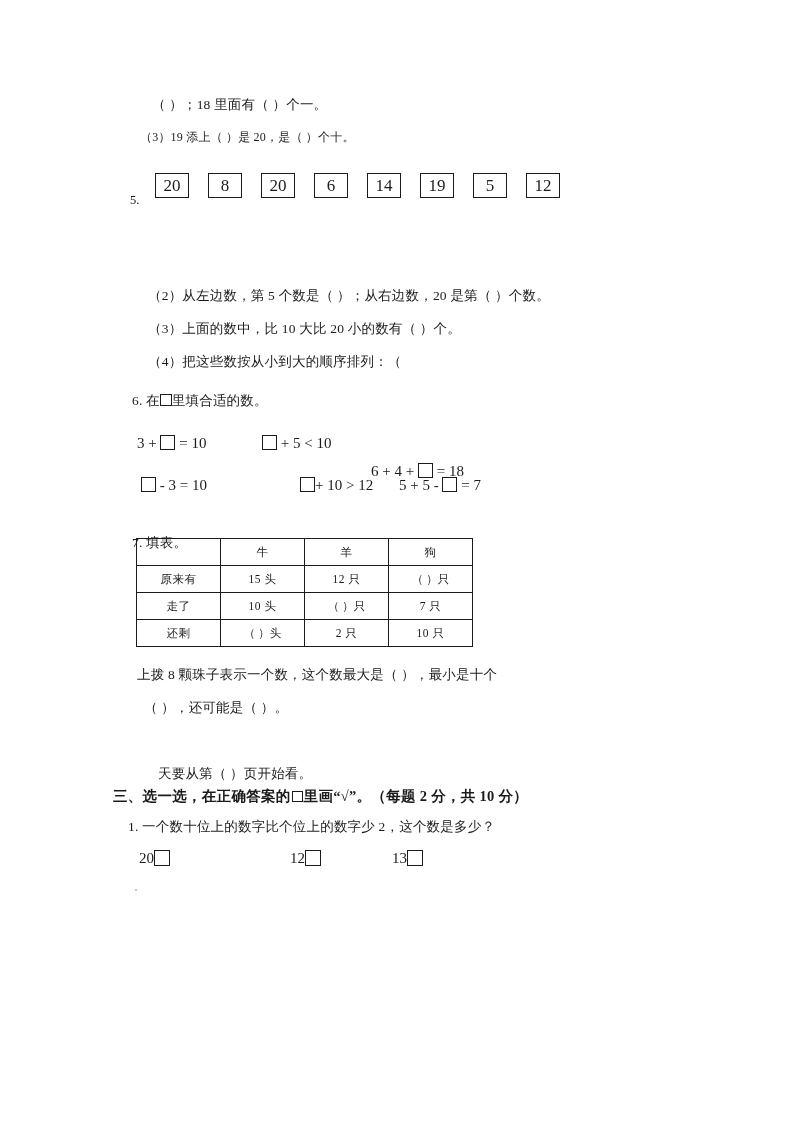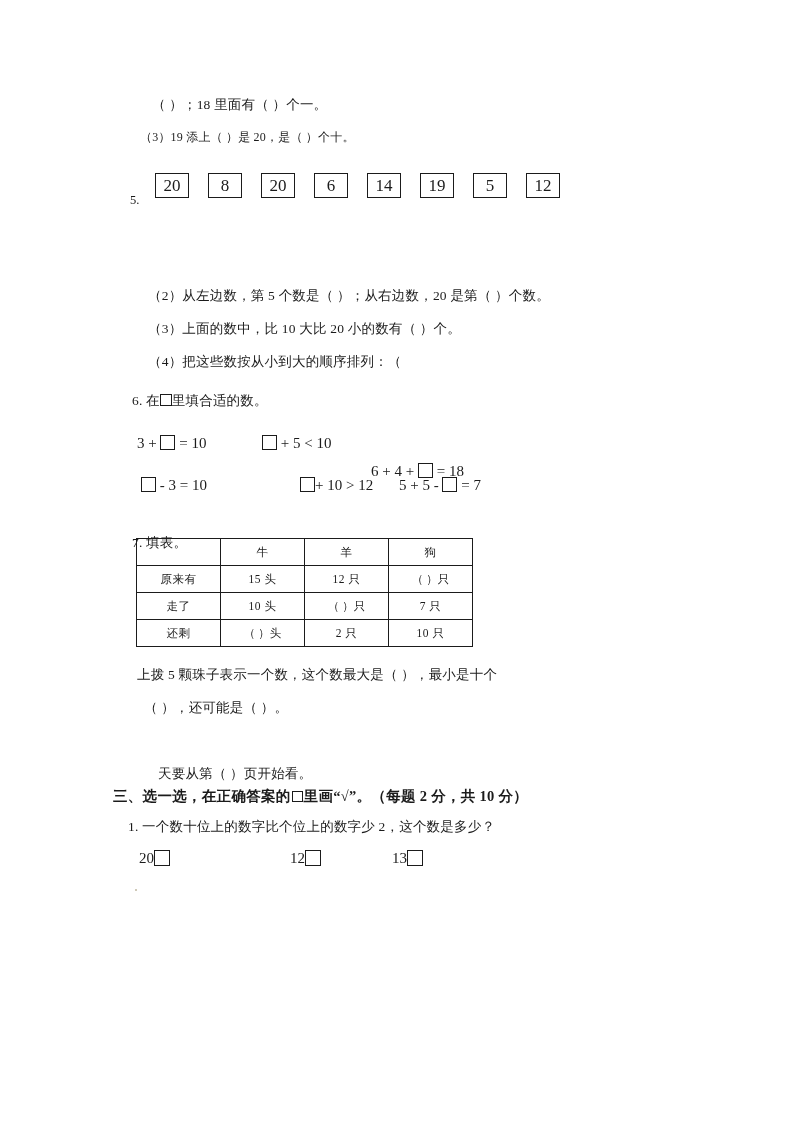--- a/index.html
+++ b/index.html
@@ -219,21 +219,21 @@
       </tr>
       <tr>
         <td>还剩</td>
         <td class="paren">（      ）头</td>
         <td>2 只</td>
         <td>10 只</td>
       </tr>
     </tbody>
   </table>
 
-  <div class="line" style="left:137px; top:668px;">上拨 5 颗珠子表示一个数，这个数最大是（          ），最小是十个</div>
+  <div class="line" style="left:137px; top:668px;">上拨 8 颗珠子表示一个数，这个数最大是（          ），最小是十个</div>
   <div class="line" style="left:144px; top:701px;">（          ），还可能是（          ）。</div>
 
   <div class="line" style="left:158px; top:767px;">天要从第（          ）页开始看。</div>
 
   <div class="section-head" style="left:113px; top:787px;">
     <span>三、选一选，在正确答案的</span><span class="sq-inline"></span><span>里画“√”。（每题 2 分，共 10 分）</span>
   </div>
 
   <div class="line" style="left:128px; top:820px;">1. 一个数十位上的数字比个位上的数字少 2，这个数是多少？</div>
 

